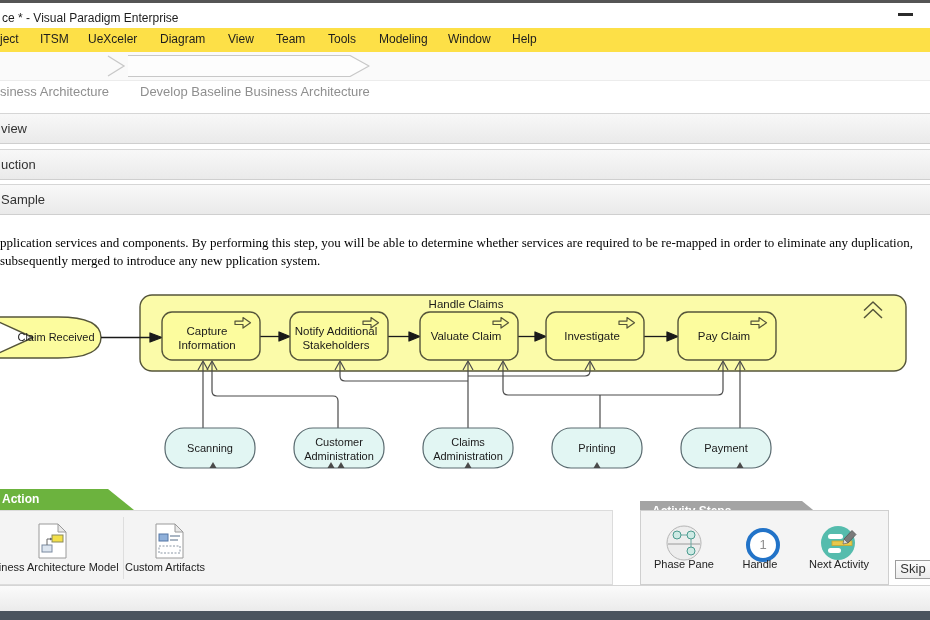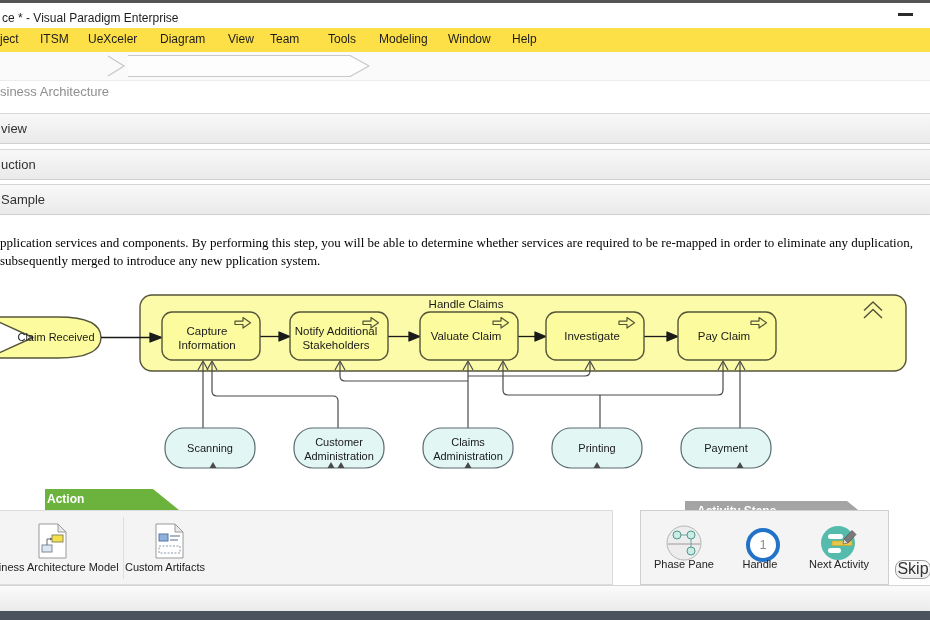--- a/index.html
+++ b/index.html
@@ -18,27 +18,27 @@
   #crumb-bar{left:0;top:52px;width:930px;height:28px;background:#fafafa;border-bottom:1px solid #ececec;}
   .crumb-text{position:absolute;font-size:13px;color:#8f8f8f;white-space:nowrap;margin-top:26px;}
   
   .section-bar{left:0;width:930px;height:29px;background:linear-gradient(#f8f8f8,#eaeaea);
                border-top:1px solid #d6d6d6;border-bottom:1px solid #cfcfcf;}
   .section-label{position:absolute;left:1px;top:7px;font-size:13px;color:#333;white-space:nowrap;}
   
   .desc-line{position:absolute;left:0;font-family:"Liberation Serif",serif;font-size:13px;color:#000;white-space:nowrap;}
   
   .banner{height:21px;color:#fff;font-size:12px;font-weight:bold;line-height:21px;
-          clip-path:polygon(0 0,calc(100% - 26px) 0,100% 100%,0 100%);margin-left:45px;}
+          clip-path:polygon(0 0,calc(100% - 26px) 0,100% 100%,0 100%);}
   #action-body{left:0;top:510px;width:612px;height:73px;background:#f4f4f4;border:1px solid #dcdcdc;border-left:none;}
   #activity-body{left:640px;top:510px;width:247px;height:73px;background:#f4f4f4;border:1px solid #cfcfcf;}
   .item-label{position:absolute;font-size:11px;color:#222;text-align:center;white-space:nowrap;}
   .vdiv{position:absolute;width:1px;background:#dedede;}
   #skip-btn{left:895px;top:560px;width:34px;height:17px;background:linear-gradient(#fdfdfd,#ececec);
-            border:1px solid #9d9d9d;border-radius:8px;font-size:16px;color:#333;text-align:center;line-height:16px;cursor:pointer;}
+            border:1px solid #9d9d9d;border-radius:0;font-size:13px;color:#333;text-align:center;line-height:16px;cursor:pointer;}
   #current-ring{left:746px;top:528px;width:26px;height:26px;border:4px solid #2273C8;border-radius:50%;
                 background:#fff;text-align:center;line-height:26px;font-size:13px;color:#8f8f8f;}
   
   #bottom-line{left:0;top:585px;width:930px;height:1px;background:#d5d5d5;}
   #status-strip{left:0;top:586px;width:930px;height:25px;background:linear-gradient(#fbfbfb,#ebebeb);}
   #dark-bar{left:0;top:611px;width:930px;height:9px;background:#4b545e;}
   svg text{font-family:"Liberation Sans",sans-serif;}
 </style>
 </head>
 <body>
@@ -50,33 +50,34 @@
     <div class="abs" id="title-text">ce * - Visual Paradigm Enterprise</div>
   </div>
   <div class="abs" id="min-btn"></div>
 
   <div class="abs" id="menu-bar">
     <span class="menu-item" style="left:0">ject</span>
     <span class="menu-item" style="left:40px">ITSM</span>
     <span class="menu-item" style="left:88px">UeXceler</span>
     <span class="menu-item" style="left:160px">Diagram</span>
     <span class="menu-item" style="left:228px">View</span>
-    <span class="menu-item" style="left:270px">Team</span>
+    <span class="menu-item" style="left:276px">Team</span>
     <span class="menu-item" style="left:328px">Tools</span>
     <span class="menu-item" style="left:379px">Modeling</span>
     <span class="menu-item" style="left:448px">Window</span>
     <span class="menu-item" style="left:512px">Help</span>
   </div>
 
   <div class="abs" id="crumb-bar">
     <svg class="abs" style="left:0;top:0" width="930" height="28">
       <path d="M108,4 L124,14 L108,24" fill="none" stroke="#c8c8c8" stroke-width="1.3"></path>
       <path d="M128,3.5 L350,3.5 L369,14 L350,24.5 L128,24.5" fill="#fdfdfd" stroke="#c8c8c8" stroke-width="1.2" stroke-linejoin="round"></path>
     </svg>
     <span class="crumb-text" style="left:0;top:6px">siness Architecture</span>
+    <span class="crumb-text" style="left:140px;top:6px">Develop Baseline Business Architecture</span>
   </div>
 
   <div class="abs section-bar" style="top:113px">
     <span class="section-label">view</span>
   </div>
   <div class="abs section-bar" style="top:149px">
     <span class="section-label">uction</span>
   </div>
   <div class="abs section-bar" style="top:184px">
     <span class="section-label">Sample</span>

